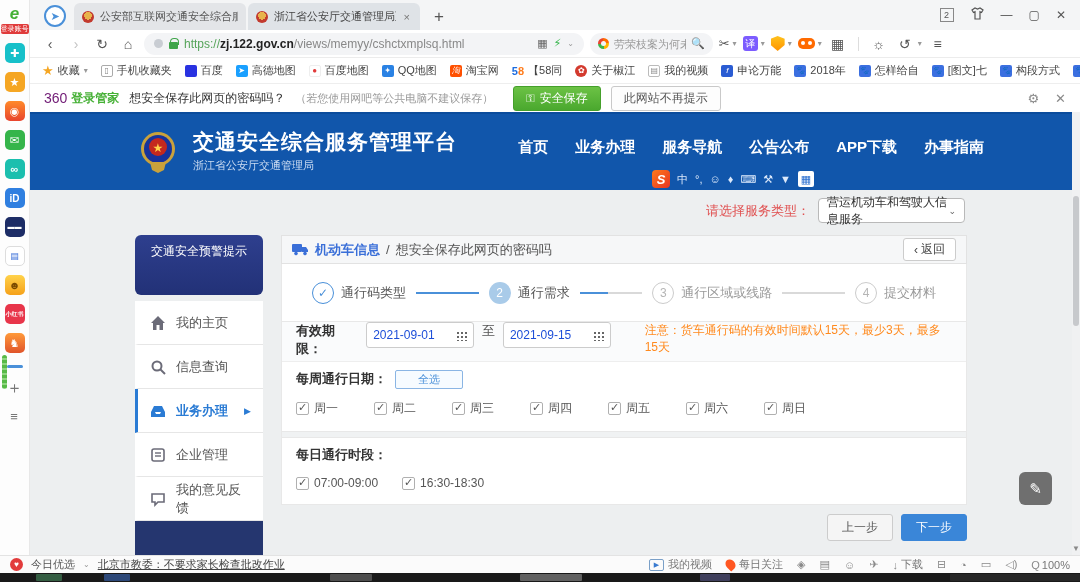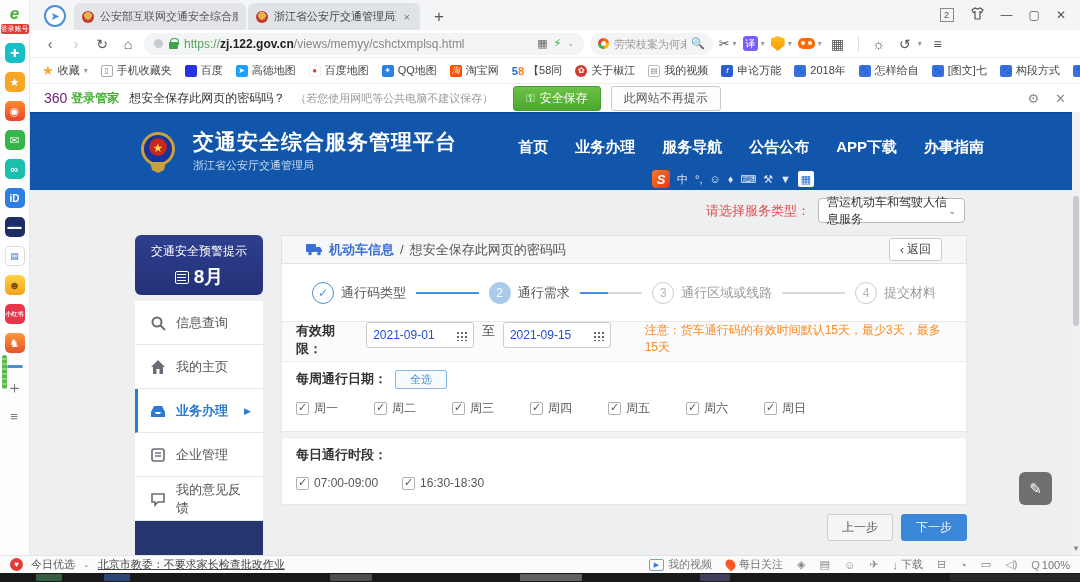--- a/index.html
+++ b/index.html
@@ -104,21 +104,21 @@
   .cal-ic:after{content:"";position:absolute;left:1px;top:2px;width:9px;height:1.5px;background:#fff;box-shadow:0 3px 0 #fff,0 6px 0 #fff}
   .menu-items{margin-top:6px;background:#fff}
   .mi{height:44px;display:flex;align-items:center;gap:10px;padding:0 12px;border-bottom:1px solid #e6e6e6;color:#555;font-size:13px;background:#fff;border-left:3px solid transparent}
   .mi svg{flex:0 0 16px}
   .mi.active{color:#2a7bd4;border-left-color:#2a7bd4;font-weight:bold}
   .mi .arrow{margin-left:auto;color:#2a7bd4;font-size:9px}
   .menu-fill{height:38px;background:#25366f;margin-top:0}
 
   
   .panel{position:absolute;left:251px;top:45px;width:686px}
-  .bread{height:29px;background:#f6f7f8;border:1px solid #e2e2e2;display:flex;align-items:center;gap:6px;padding:0 24px;font-size:13px}
+  .bread{height:29px;background:#f6f7f8;border:1px solid #e2e2e2;display:flex;align-items:center;gap:6px;padding:0 10px;font-size:13px}
   .bread-root{color:#3a6fd8;font-weight:bold}
   .bread-sep,.bread-cur{color:#555}
   .btn-back{margin-left:auto;background:#fff;border:1px solid #ccc;border-radius:3px;padding:2px 10px;font-size:12px;color:#444;display:flex;gap:3px;align-items:center}
   .steps{height:58px;background:#fff;border:1px solid #e8e8e8;border-top:none;display:flex;align-items:center;padding:0 30px}
   .step{display:flex;align-items:center;gap:7px}
   .sc{width:22px;height:22px;border-radius:50%;display:flex;align-items:center;justify-content:center;font-size:12px}
   .sc.done{border:1px solid #4a90d9;color:#4a90d9;background:#fff}
   .sc.cur{background:#a9cbe9;color:#fff}
   .sc.todo{border:1px solid #ccc;color:#b5b5b5;background:#fff}
   .sl{font-size:13px;color:#555}
@@ -129,21 +129,21 @@
 
   .form{background:#fff;border:1px solid #e8e8e8;border-top:none}
   .frow-validity{height:40px;background:#fafbfc;border-bottom:1px solid #eee;display:flex;gap:8px;padding:0 14px}
   .flabel{font-weight:bold;color:#333;font-size:13px}
   .datefield{width:112px;height:26px;border:1px solid #ccc;border-radius:3px;background:#fff;display:flex;align-items:center;justify-content:space-between;padding:0 6px}
   .datefield input{border:none;outline:none;width:76px;font-size:12px;color:#1d4ed8;font-family:inherit;background:transparent}
   .grid9{width:12px;height:11px;background-image:radial-gradient(#666 1.1px,transparent 1.2px);background-size:4px 4px;background-position:1px 1px}
   .zhi{color:#555;font-size:13px}
   .fnotice{margin-left:26px;color:#ff8a1e;font-size:12px}
   .frow-label{height:34px;display:flex;align-items:center;gap:8px;padding:0 14px}
-  .chip-all{border:1px solid #8ab5e4;color:#4a90d9;background:#f6fbff;font-size:11px;padding:1px 14px;border-radius:2px}
+  .chip-all{border:1px solid #8ab5e4;color:#4a90d9;background:#f6fbff;font-size:11px;padding:1px 22px;border-radius:2px}
   .frow-checks{display:flex;align-items:center;padding:4px 14px 14px}
   .wk{width:78px;display:flex;align-items:center;gap:5px;font-size:12px;color:#555}
   .slot{display:flex;align-items:center;gap:5px;font-size:12px;color:#555;margin-right:24px}
   .cb{width:13px;height:13px;border:1px solid #b0b0b0;border-radius:2px;background:#fff;position:relative;flex:0 0 13px}
   .cb:after{content:"✓";position:absolute;left:1px;top:-2px;font-size:11px;color:#555}
   .fdivider{height:7px;background:#f0f2f3;border-top:1px solid #e8e8e8;border-bottom:1px solid #e8e8e8}
   .panel-btns{margin-top:9px;display:flex;justify-content:flex-end;gap:8px}
   .btn-prev{background:#f5f5f5;border:1px solid #ccc;border-radius:3px;padding:4px 14px;font-size:12px;color:#555}
   .btn-next{background:#3a86d8;border:1px solid #3a86d8;border-radius:3px;padding:4px 14px;font-size:12px;color:#fff}
 
@@ -385,38 +385,34 @@
       <span class="service-label">请选择服务类型：</span>
       <div class="service-select">
         <span>营运机动车和驾驶人信息服务</span>
         <span class="sel-caret">⌄</span>
       </div>
     </div>
 
     <aside class="menu">
       <div class="notice-card">
         <div class="notice-title">交通安全预警提示</div>
-        <div class="notice-month">
-            <span class="cal-ic"></span>
-            <span>8月</span>
-          </div>
       </div>
       <div class="menu-items">
+        <div class="mi">
+          <svg viewBox="0 0 16 16" width="16" height="16">
+              <path d="M8 1 L15 8 L13 8 L13 15 L9.5 15 L9.5 10 L6.5 10 L6.5 15 L3 15 L3 8 L1 8 Z" fill="#6b6b78"></path>
+            </svg>
+          <span>我的主页</span>
+        </div>
         <div class="mi">
           <svg viewBox="0 0 16 16" width="16" height="16">
               <circle cx="7" cy="7" r="4.5" fill="none" stroke="#6b6b78" stroke-width="2"></circle>
               <line x1="10.5" y1="10.5" x2="15" y2="15" stroke="#6b6b78" stroke-width="2"></line>
             </svg>
           <span>信息查询</span>
-        </div>
-        <div class="mi">
-          <svg viewBox="0 0 16 16" width="16" height="16">
-              <path d="M8 1 L15 8 L13 8 L13 15 L9.5 15 L9.5 10 L6.5 10 L6.5 15 L3 15 L3 8 L1 8 Z" fill="#6b6b78"></path>
-            </svg>
-          <span>我的主页</span>
         </div>
         <div class="mi active">
           <svg viewBox="0 0 16 16" width="16" height="16">
               <path d="M1 9 L4 3 L12 3 L15 9 L15 14 L1 14 Z M1 9 L5 9 L6 11 L10 11 L11 9 L15 9" fill="#2a7bd4"></path>
             </svg>
           <span>业务办理</span>
           <span class="arrow">▶</span>
         </div>
         <div class="mi">
           <svg viewBox="0 0 16 16" width="16" height="16">

